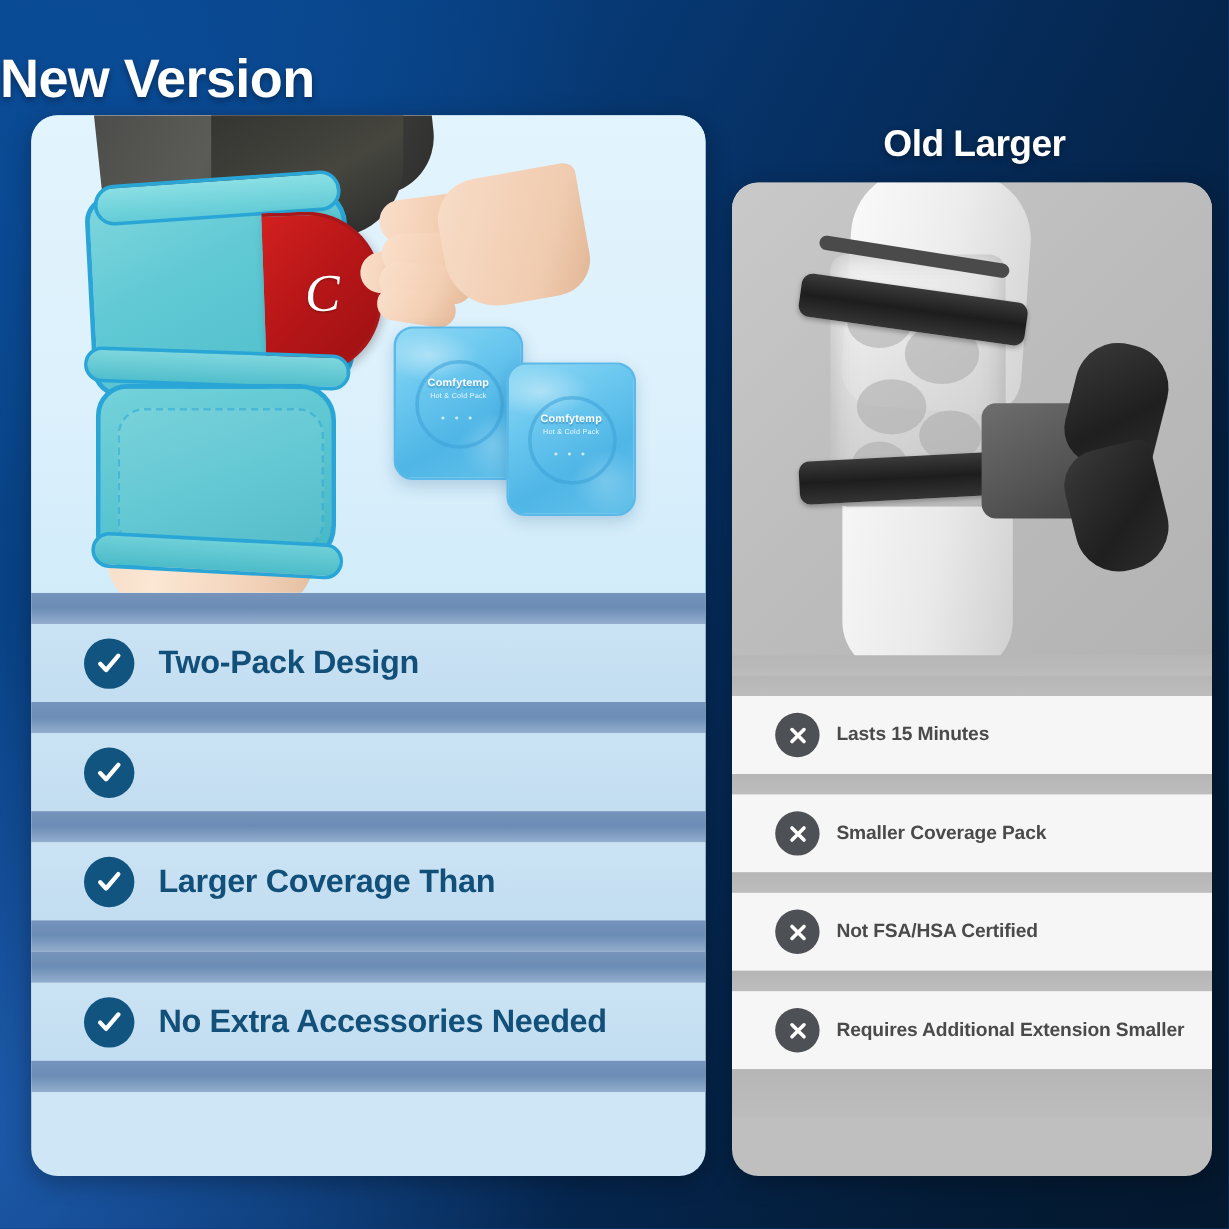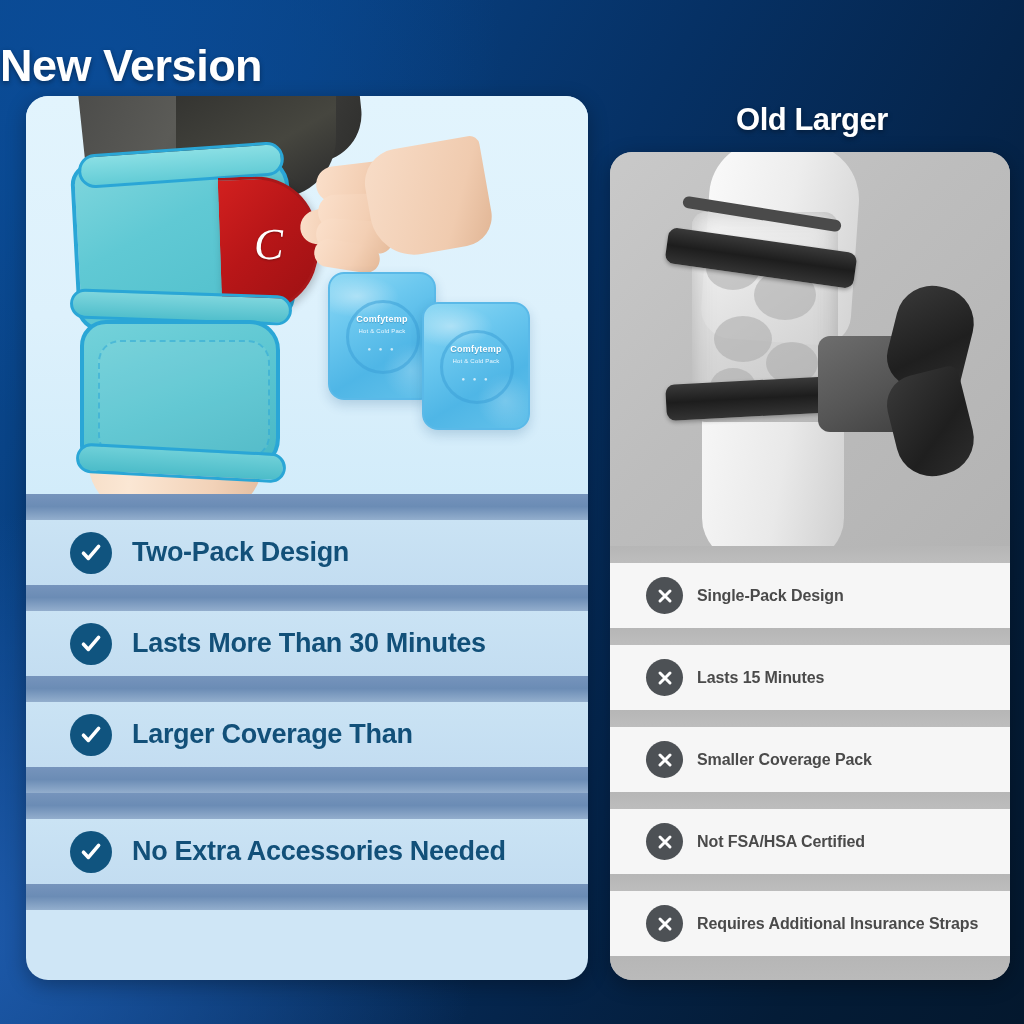--- a/index.html
+++ b/index.html
@@ -472,21 +472,20 @@
         <div class="label">Two-Pack Design</div>
       </div>
 
       <div class="sep-blue"></div>
       <div class="row-blue">
         <div class="check-icon">
           <svg width="26" height="26" viewBox="0 0 26 26">
               <path d="M5.5 13.2 L10.4 18.4 L20.6 6.4" stroke="#ffffff" stroke-width="3.6" fill="none" stroke-linecap="round" stroke-linejoin="round"></path>
             </svg>
         </div>
-        <div class="label">Lasts More Than 30 Minutes</div>
       </div>
 
       <div class="sep-blue"></div>
       <div class="row-blue">
         <div class="check-icon">
           <svg width="26" height="26" viewBox="0 0 26 26">
               <path d="M5.5 13.2 L10.4 18.4 L20.6 6.4" stroke="#ffffff" stroke-width="3.6" fill="none" stroke-linecap="round" stroke-linejoin="round"></path>
             </svg>
         </div>
         <div class="label">Larger Coverage Than</div>
@@ -528,28 +527,20 @@
 
       <div id="g-ext">
         <div id="ext-body"></div>
         <div class="ext-arm" id="ext-arm-up"></div>
         <div class="ext-arm" id="ext-arm-dn"></div>
       </div>
     </div>
 
     <div>
       <div class="sep-gray"></div>
-      <div class="row-white">
-        <div class="x-icon">
-          <svg width="22" height="22" viewBox="0 0 22 22">
-              <path d="M6 6 L16 16 M16 6 L6 16" stroke="#ffffff" stroke-width="3" fill="none" stroke-linecap="round"></path>
-            </svg>
-        </div>
-        <div class="label">Single-Pack Design</div>
-      </div>
 
       <div class="sep-gray"></div>
       <div class="row-white">
         <div class="x-icon">
           <svg width="22" height="22" viewBox="0 0 22 22">
               <path d="M6 6 L16 16 M16 6 L6 16" stroke="#ffffff" stroke-width="3" fill="none" stroke-linecap="round"></path>
             </svg>
         </div>
         <div class="label">Lasts 15 Minutes</div>
       </div>
@@ -574,20 +565,20 @@
         <div class="label">Not FSA/HSA Certified</div>
       </div>
 
       <div class="sep-gray"></div>
       <div class="row-white">
         <div class="x-icon">
           <svg width="22" height="22" viewBox="0 0 22 22">
               <path d="M6 6 L16 16 M16 6 L6 16" stroke="#ffffff" stroke-width="3" fill="none" stroke-linecap="round"></path>
             </svg>
         </div>
-        <div class="label">Requires Additional Insurance Straps</div>
+        <div class="label">Requires Additional Extension Smaller</div>
       </div>
 
       <div class="sep-gray" style="height:40px;"></div>
     </div>
   </div>
 
 </div>
 
 </body></html>

